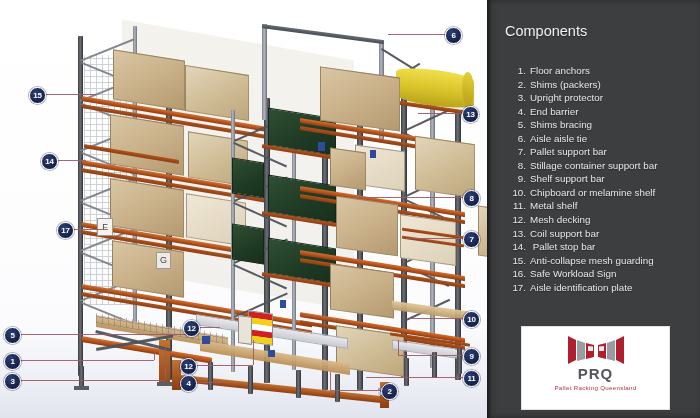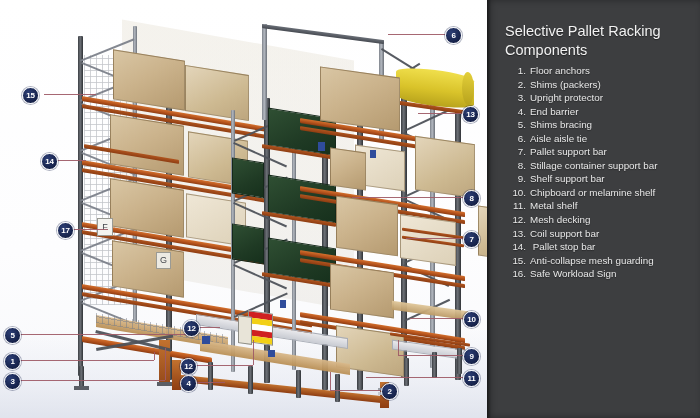--- a/index.html
+++ b/index.html
@@ -276,58 +276,73 @@
 
     <div class="lead" style="left:388px;top:34px;width:57px;"></div>
     <div class="lead" style="left:418px;top:113px;width:44px;"></div>
     <div class="lead" style="left:352px;top:197px;width:111px;"></div>
     <div class="lead" style="left:406px;top:238px;width:57px;"></div>
     <div class="lead" style="left:410px;top:318px;width:53px;"></div>
     <div class="lead" style="left:398px;top:355px;width:65px;"></div>
     <div class="lead v" style="left:398px;top:340px;height:15px;width:1px;"></div>
     <div class="lead" style="left:366px;top:377px;width:97px;"></div>
 
-    <div class="callout" style="left:22px;top:87px;">15</div>
+    <div class="callout" style="left:29px;top:87px;">15</div>
     <div class="callout" style="left:29px;top:153px;margin-left:12px;">14</div>
     <div class="callout" style="left:57px;top:222px;">17</div>
     <div class="callout" style="left:4px;top:327px;">5</div>
     <div class="callout" style="left:4px;top:353px;">1</div>
     <div class="callout" style="left:4px;top:373px;">3</div>
     <div class="callout" style="left:183px;top:320px;">12</div>
     <div class="callout" style="left:180px;top:358px;">12</div>
     <div class="callout" style="left:180px;top:375px;">4</div>
     <div class="callout" style="left:381px;top:383px;">2</div>
     <div class="callout" style="left:445px;top:27px;">6</div>
     <div class="callout" style="left:462px;top:106px;">13</div>
     <div class="callout" style="left:463px;top:190px;">8</div>
     <div class="callout" style="left:463px;top:231px;">7</div>
     <div class="callout" style="left:463px;top:311px;">10</div>
     <div class="callout" style="left:463px;top:348px;">9</div>
     <div class="callout" style="left:463px;top:370px;">11</div>
   </div>
 
   <div class="sidebar">
     <div class="side-title">
-      <div>Selective Pallet Racking</div>
       <div>Components</div>
     </div>
     <ul class="side-list" id="comp-list">
         <li><span class="n">1.</span><span>Floor anchors</span></li>
         <li><span class="n">2.</span><span>Shims (packers)</span></li>
         <li><span class="n">3.</span><span>Upright protector</span></li>
         <li><span class="n">4.</span><span>End barrier</span></li>
         <li><span class="n">5.</span><span>Shims bracing</span></li>
         <li><span class="n">6.</span><span>Aisle aisle tie</span></li>
         <li><span class="n">7.</span><span>Pallet support bar</span></li>
         <li><span class="n">8.</span><span>Stillage container support bar</span></li>
         <li><span class="n">9.</span><span>Shelf support bar</span></li>
         <li><span class="n">10.</span><span>Chipboard or melamine shelf</span></li>
         <li><span class="n">11.</span><span>Metal shelf</span></li>
         <li><span class="n">12.</span><span>Mesh decking</span></li>
         <li><span class="n">13.</span><span>Coil support bar</span></li>
         <li><span class="n">14.</span><span> Pallet stop bar</span></li>
         <li><span class="n">15.</span><span>Anti-collapse mesh guarding</span></li>
         <li><span class="n">16.</span><span>Safe Workload Sign</span></li>
+        <li><span class="n">17.</span><span>Aisle identification plate</span></li>
       </ul>
   </div>
 
+  <div class="logo-card">
+    <svg class="logo-mark" viewBox="0 0 56 30">
+      <polygon points="0,2 8,6 8,26 0,30" fill="#b01f2f"></polygon>
+      <polygon points="9,6 17,9 17,25 9,27" fill="#9a9ca1"></polygon>
+      <polygon points="18,9 26,11 26,23 18,25" fill="#b01f2f"></polygon>
+      <polygon points="27,11 29,11 29,23 27,23" fill="#ffffff"></polygon>
+      <polygon points="30,11 38,9 38,25 30,23" fill="#b01f2f"></polygon>
+      <polygon points="39,9 47,6 47,27 39,25" fill="#9a9ca1"></polygon>
+      <polygon points="48,6 56,2 56,30 48,26" fill="#b01f2f"></polygon>
+      <polygon points="20,12 25,12.5 25,17 20,17" fill="#e8e8e8"></polygon>
+      <polygon points="31,12.5 36,12 36,17 31,17" fill="#e8e8e8"></polygon>
+    </svg>
+    <div class="logo-prq">PRQ</div>
+    <div class="logo-sub">Pallet Racking Queensland</div>
+  </div>
 
 </div>
 
 </body></html>

